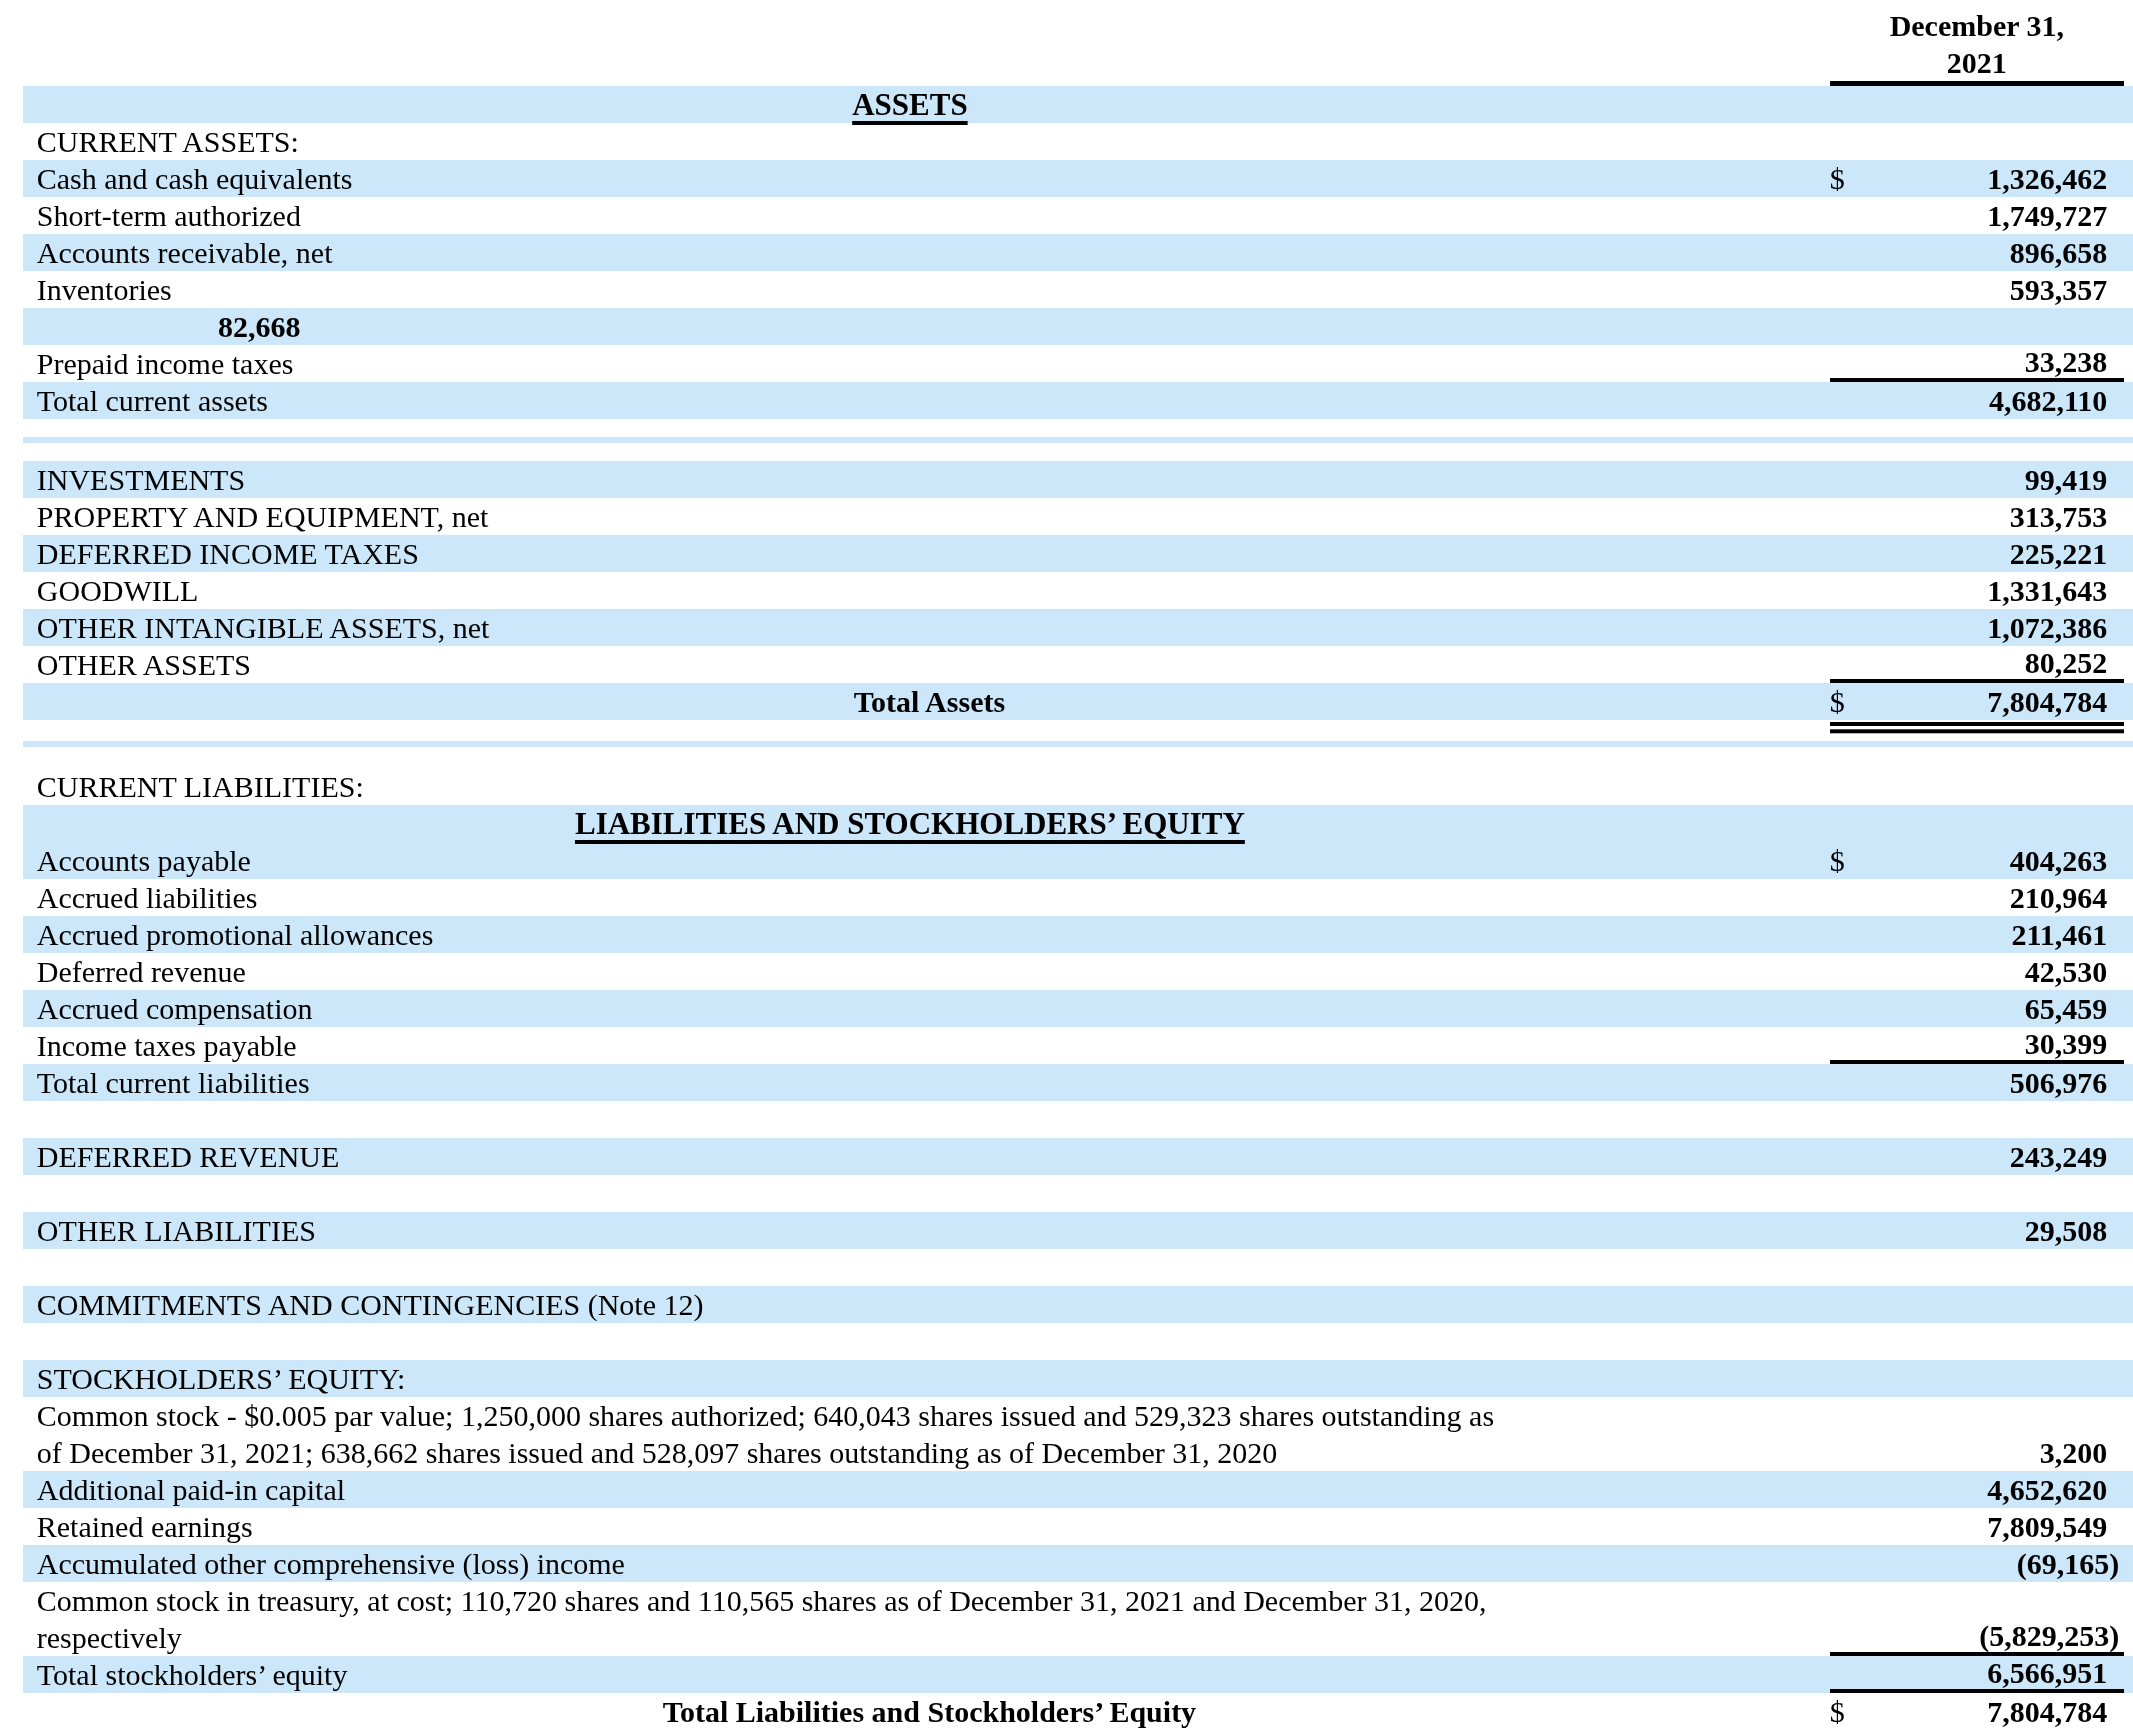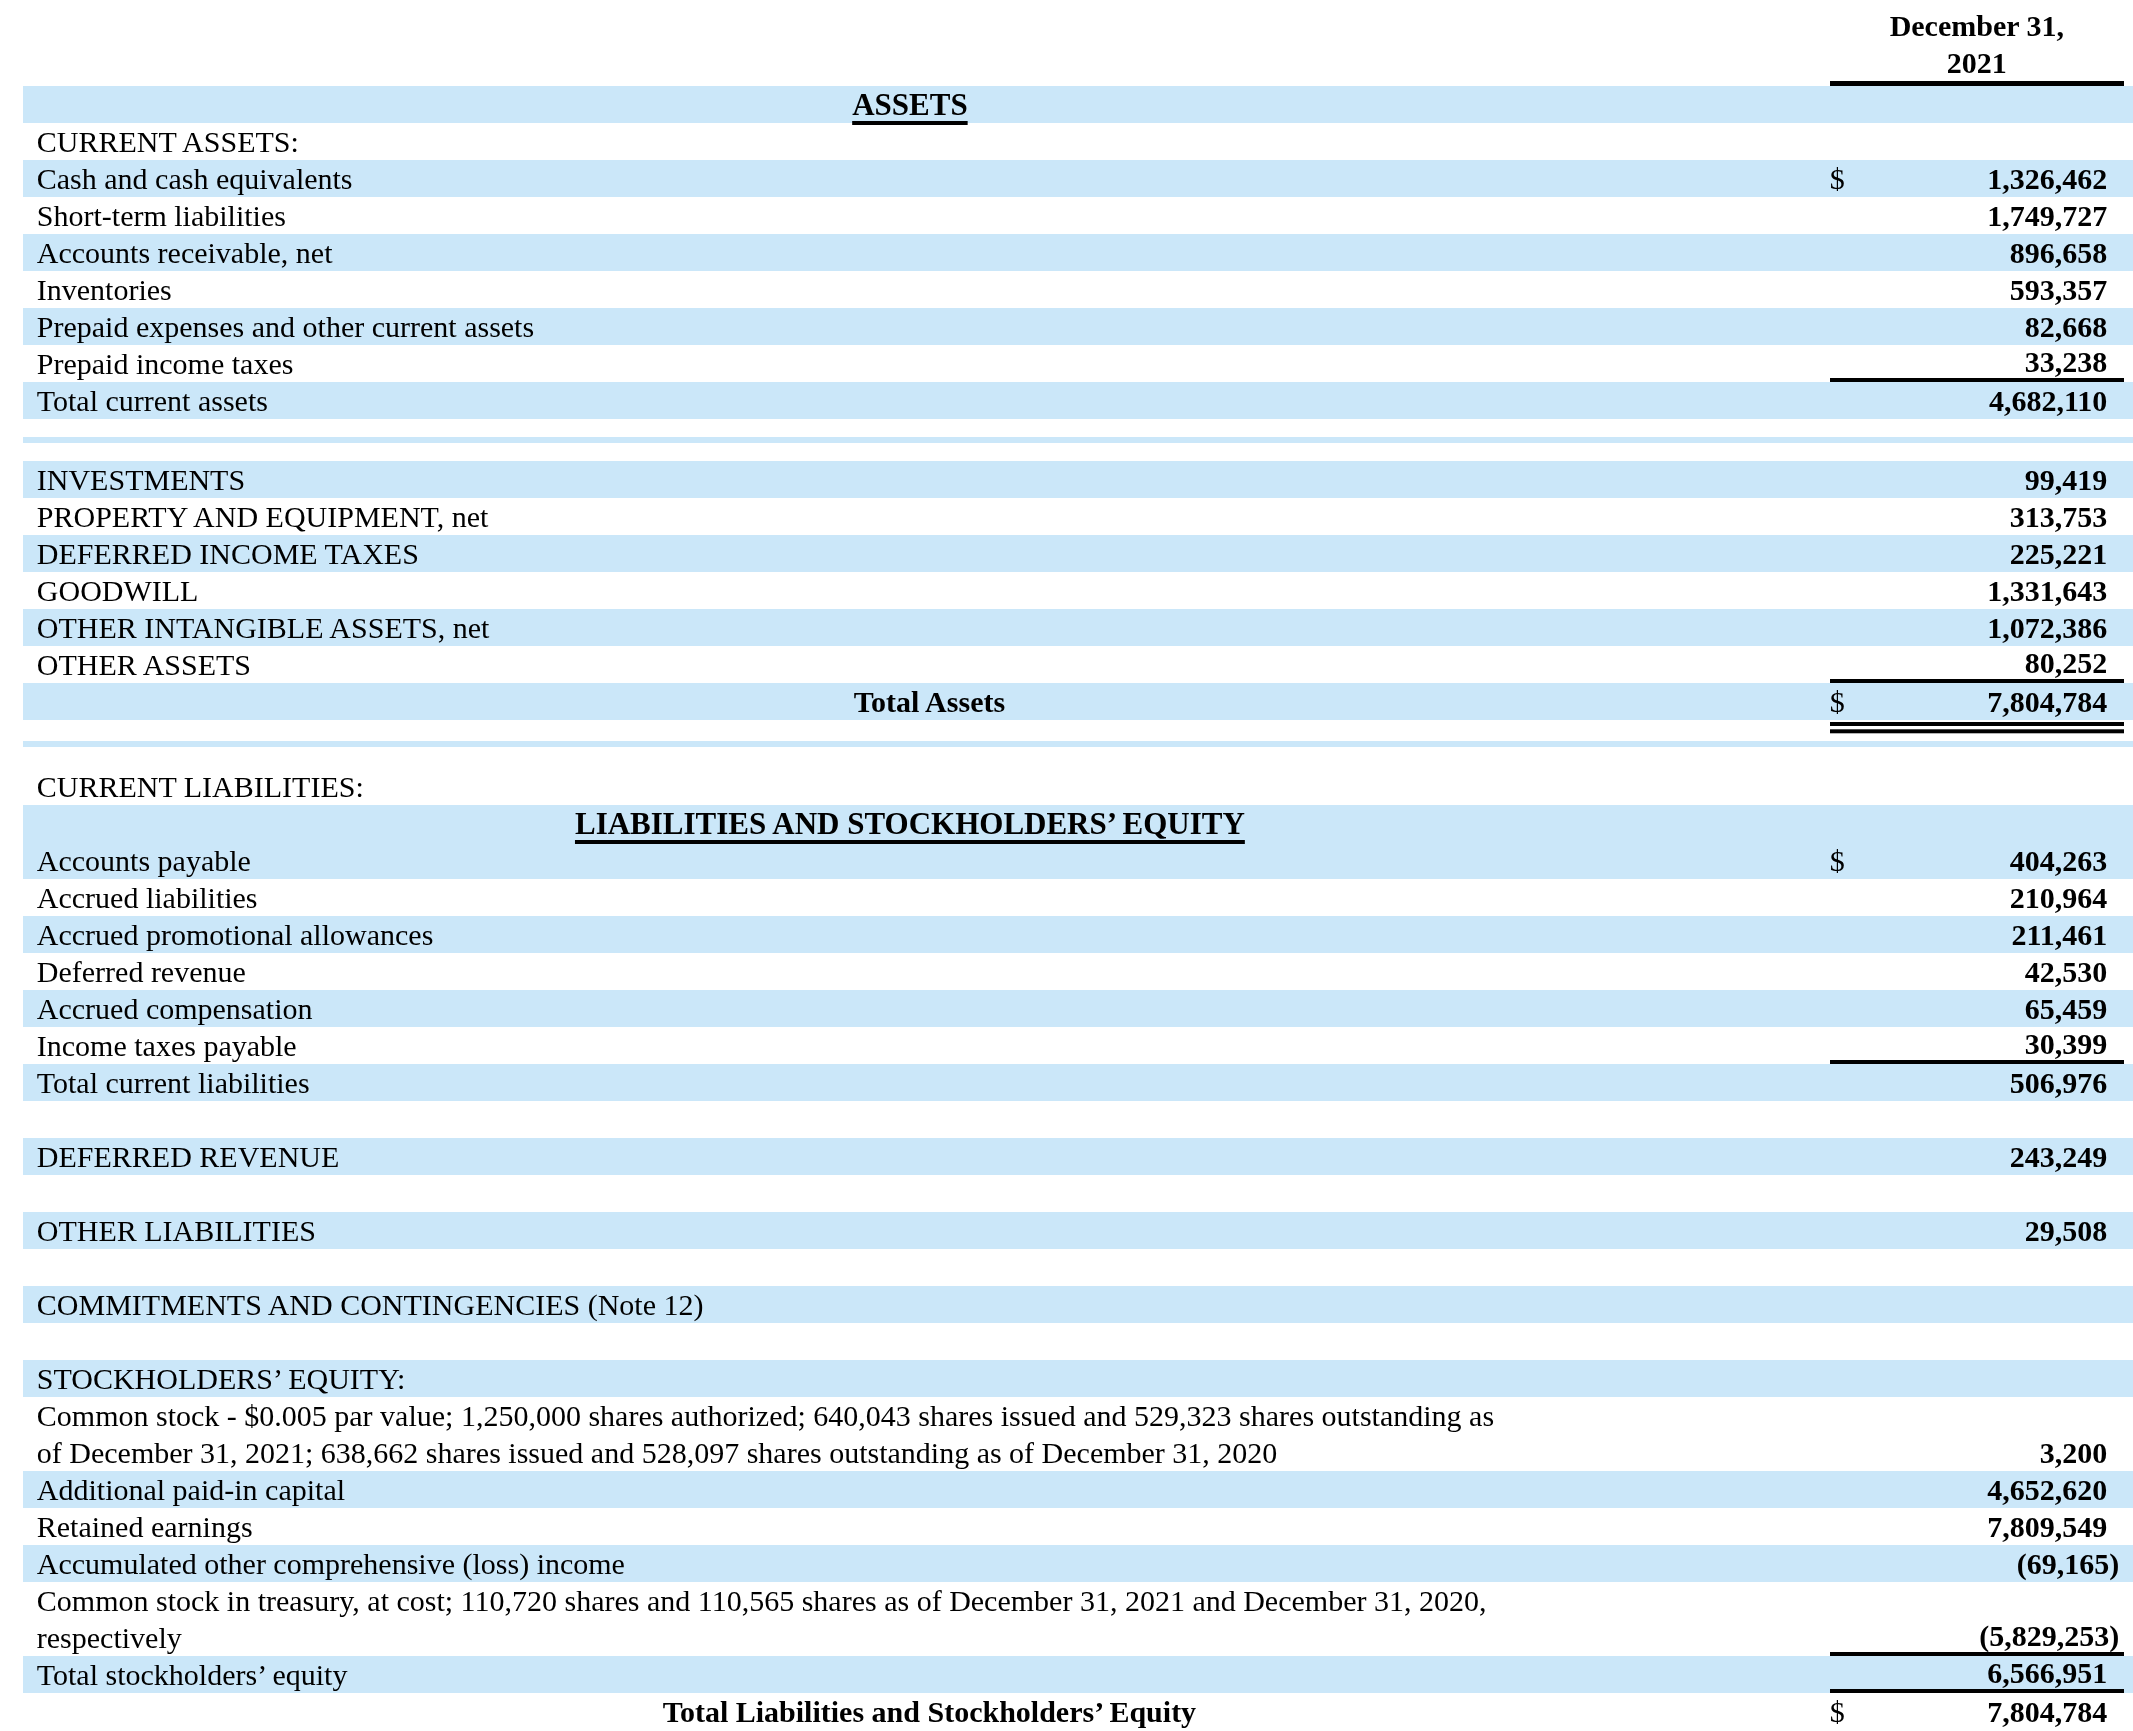--- a/index.html
+++ b/index.html
@@ -120,42 +120,41 @@
     </div>
   </div>
       <div class="row blue">
     <div class="label">Cash and cash equivalents</div>
     <div class="val">
       <span class="cur">$</span>
       <span class="num">1,326,462</span>
     </div>
   </div>
       <div class="row">
-    <div class="label">Short-term liabilities</div>
+    <div class="label">Short-term authorized</div>
     <div class="val">
       <span class="cur"></span>
       <span class="num">1,749,727</span>
     </div>
   </div>
       <div class="row blue">
     <div class="label">Accounts receivable, net</div>
     <div class="val">
       <span class="cur"></span>
       <span class="num">896,658</span>
     </div>
   </div>
       <div class="row">
     <div class="label">Inventories</div>
     <div class="val">
       <span class="cur"></span>
       <span class="num">593,357</span>
     </div>
   </div>
       <div class="row blue">
-    <div class="label">Prepaid expenses and other current assets</div>
     <div class="val">
       <span class="cur"></span>
       <span class="num">82,668</span>
     </div>
   </div>
       <div class="row">
     <div class="label">Prepaid income taxes</div>
     <div class="val u-single">
       <span class="cur"></span>
       <span class="num">33,238</span>

